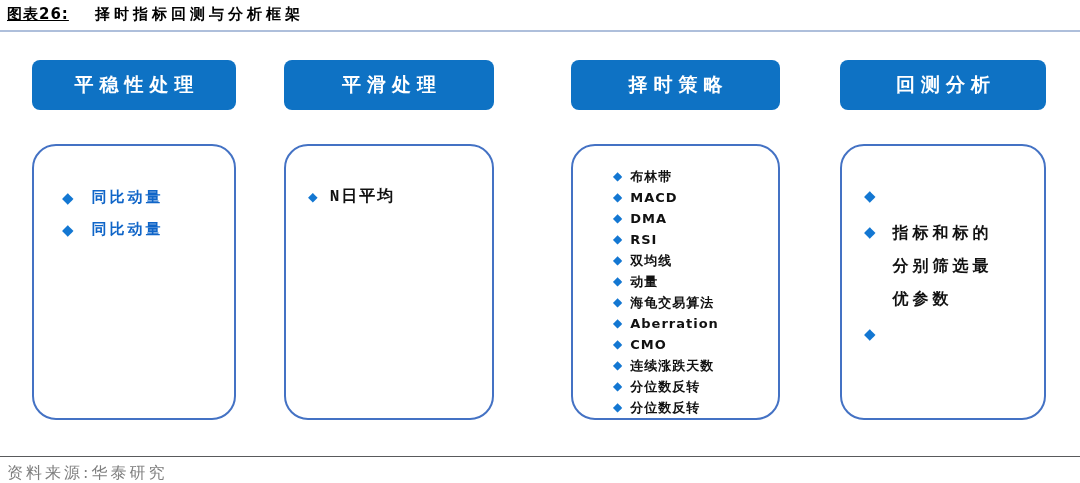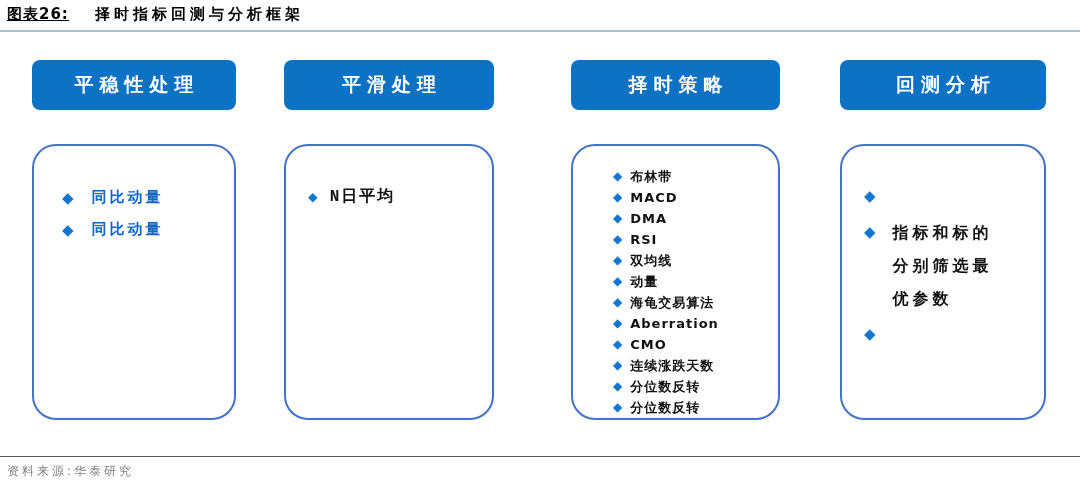--- a/index.html
+++ b/index.html
@@ -73,21 +73,21 @@
   .col4 .bullet { font-size: 15px; margin-right: 13px; line-height: 33px; }
   .col4 .item-label { width: 112px; }
   
   .footer-rule {
     position: absolute; top: 456px; left: 0;
     width: 1080px; height: 1px;
     background: var(--footer-rule, #595A5C);
   }
   .footer {
     position: absolute; top: 463px; left: 7px;
-    font-size: 12px; color: var(--footer-text, #7F7F7F);
+    font-size: 16px; color: var(--footer-text, #7F7F7F);
     letter-spacing: 3px;
   }
 </style>
 </head>
 <body>
 
 <div class="page">
 
   <div class="title">
     <span class="title-label">图表26:</span><span class="title-text">择时指标回测与分析框架</span>

